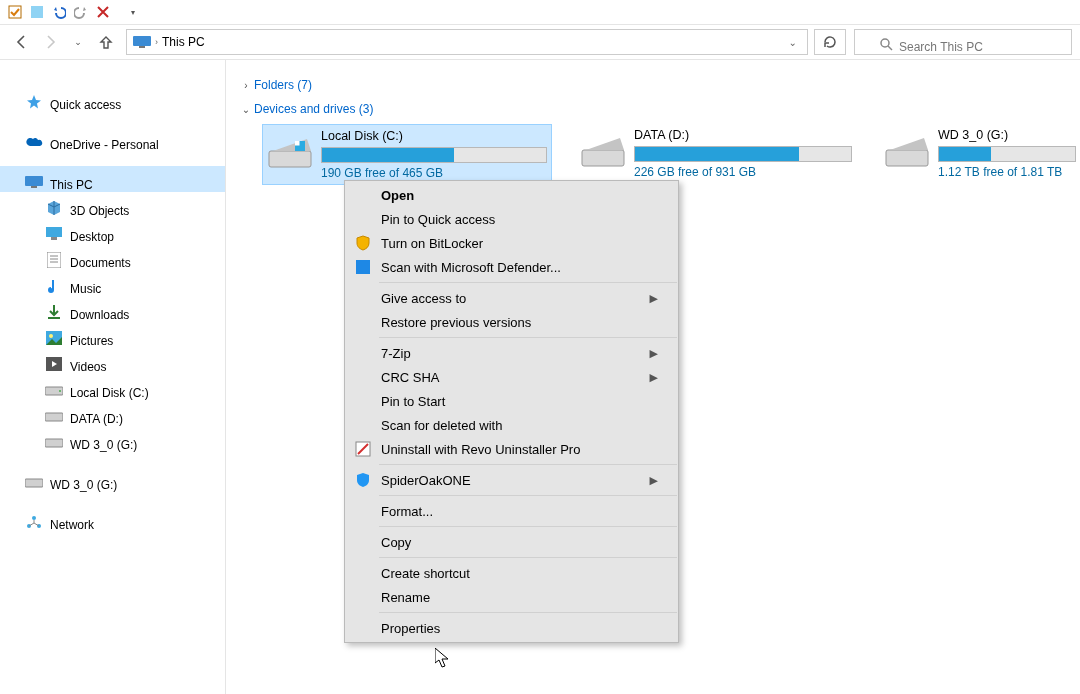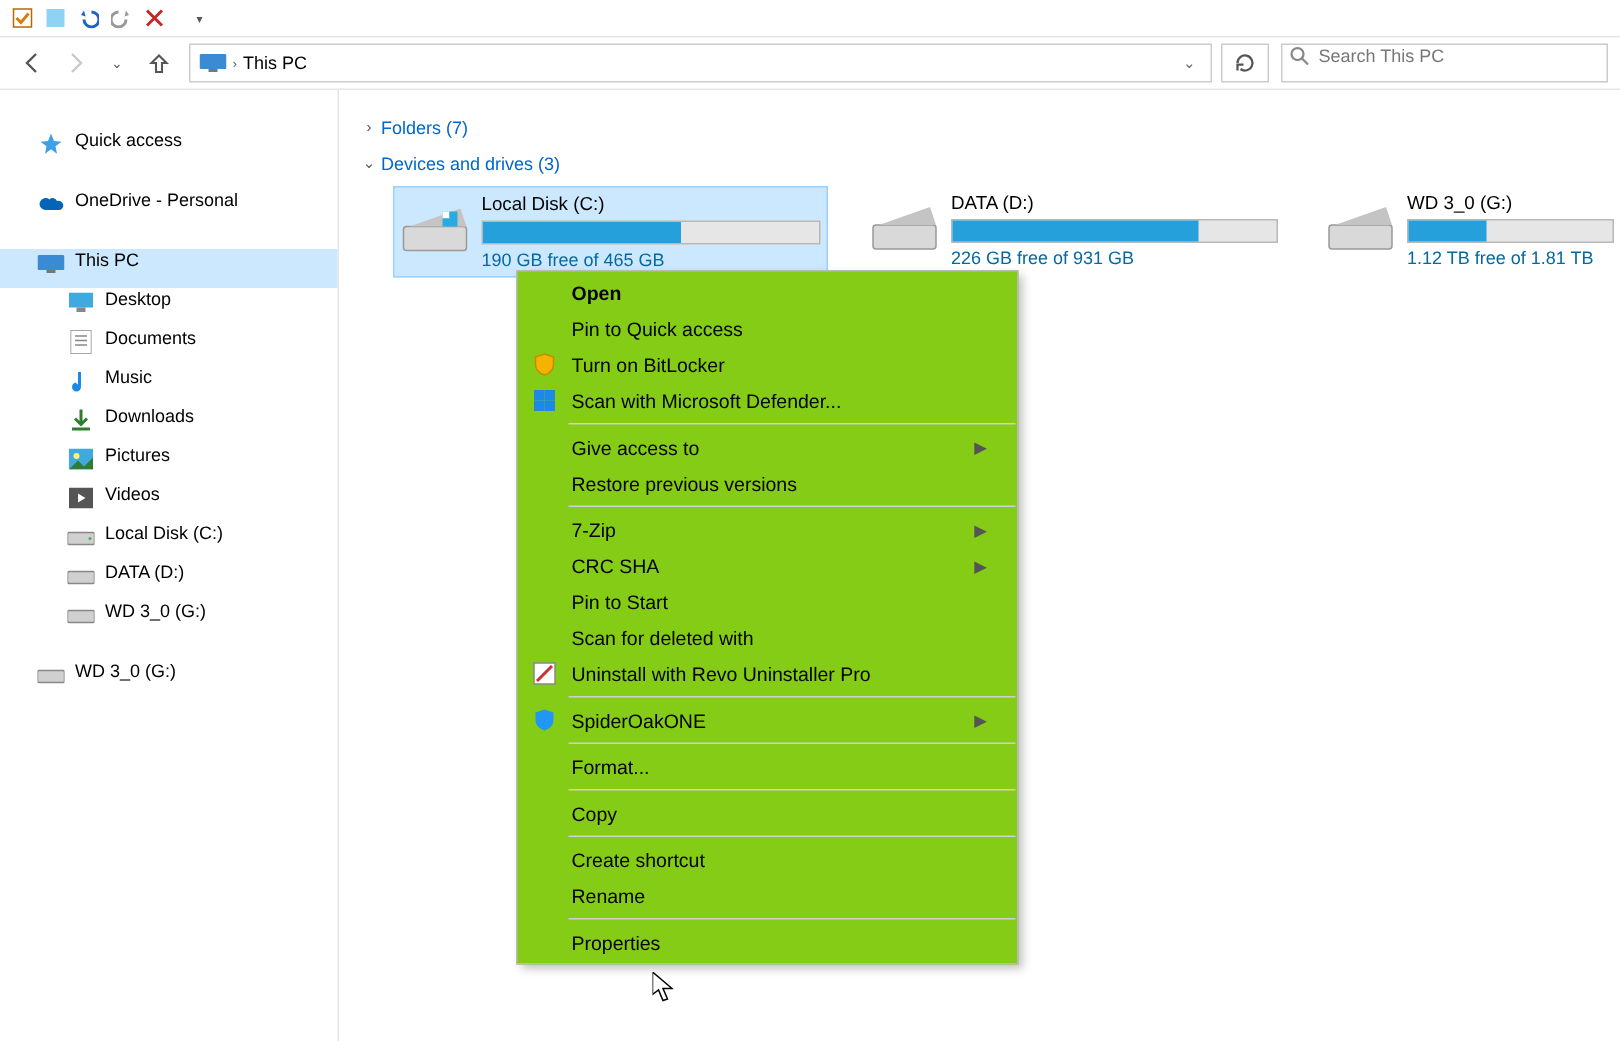--- a/index.html
+++ b/index.html
@@ -13,27 +13,27 @@
 
 .nav{height:36px;display:flex;align-items:center;padding:0 8px;border-top:1px solid #e5e5e5;border-bottom:1px solid #e5e5e5}
 .navbtn{width:28px;height:28px;display:flex;align-items:center;justify-content:center;color:#444}
 .navbtn.disabled{color:#b5b5b5}
 .addr{flex:1;height:26px;border:1px solid #ccc;display:flex;align-items:center;margin:0 6px;padding:0 4px;position:relative}
 .addr .pcicon{width:22px;display:flex;align-items:center;justify-content:center}
 .addr .crumb{padding:0 4px;display:flex;align-items:center}
 .addr .chev{color:#666;font-size:9px;margin-left:2px}
 .addr .dd{margin-left:auto;color:#666;padding:0 6px;font-size:10px}
 .refresh{width:32px;height:26px;border:1px solid #ccc;display:flex;align-items:center;justify-content:center;margin-right:8px}
-.search{width:218px;height:26px;border:1px solid #ccc;display:flex;align-items:flex-start;padding:0 4px;color:#777}
+.search{width:218px;height:26px;border:1px solid #ccc;display:flex;align-items:flex-end;padding:0 24px;color:#777}
 .search span:last-child{margin-left:6px}
 
 
 .body{display:flex;height:634px}
 .side{width:262px;border-right:1px solid #e5e5e5;padding-top:26px}
-.side .item{height:26px;display:flex;align-items:flex-start;padding-left:24px}
+.side .item{height:26px;display:flex;align-items:flex-end;padding-left:24px}
 .side .item .ic{width:20px;height:20px;display:flex;align-items:center;justify-content:center;margin-right:6px}
 .side .item.sub{padding-left:44px}
 .side .item.selected{background:#cce8ff}
 .side .spacer{height:14px}
 
 .main{flex:1;padding:14px 0 0 12px;position:relative}
 .section{display:flex;align-items:center;color:#0066cc;font-size:12px;padding:4px 0;margin-bottom:2px}
 .section .arrow{width:16px;text-align:center;color:#555;font-size:10px}
 .section.collapsed .arrow{transform:none}
 
@@ -41,21 +41,21 @@
 .drive{display:flex;width:290px;padding:4px;align-items:flex-start}
 .drive.sel{background:#cce8ff;border:1px solid #99d1ff}
 .drv-icon{width:46px;height:46px;flex-shrink:0;display:flex;align-items:center;justify-content:center}
 .drv-body{flex:1;margin-left:8px}
 .drv-name{font-size:12.5px;margin-bottom:4px}
 .drv-bar{height:16px;border:1px solid #b8b8b8;background:#e6e6e6;position:relative;margin-bottom:3px}
 .drv-fill{height:100%;background:#26a0da}
 .drv-free{font-size:12px;color:#0369a1}
 
 
-.menu{position:absolute;left:344px;top:180px;width:335px;background:#84cc16;border:1px solid #bababa;box-shadow:3px 3px 6px rgba(0,0,0,0.25);font-size:13px;padding:2px 0}
+.menu{position:absolute;left:344px;top:180px;width:335px;background:#e5e5e5;border:1px solid #bababa;box-shadow:3px 3px 6px rgba(0,0,0,0.25);font-size:13px;padding:2px 0}
 .menu .mi{height:24px;display:flex;align-items:center;padding-left:36px;padding-right:20px;position:relative}
 .menu .mi .mic{position:absolute;left:8px;width:20px;height:20px;display:flex;align-items:center;justify-content:center}
 .menu .mi .sub{margin-left:auto;color:#555;font-size:11px}
 .menu .msep{height:1px;background:#d0d0d0;margin:3px 1px 3px 34px}
 .menu .bold{font-weight:600}
 
 .cursor{position:absolute;left:435px;top:648px;pointer-events:none}
 </style>
 </head>
 <body>
@@ -165,20 +165,29 @@
           <svg width="18" height="14">
             <rect x="0" y="1" width="18" height="10" rx="1" fill="#3b8bd4"></rect>
             <rect x="6" y="11" width="6" height="2" fill="#777"></rect>
           </svg>
         </span>
         <span>This PC</span>
       </div>
 
     <div class="item sub">
         <span class="ic">
+          <svg width="16" height="16">
+            <path d="M8 1l6 3v8l-6 3-6-3V4z" fill="#5aa5da"></path>
+            <path d="M8 1v14M2 4l6 3 6-3" stroke="#2a6ca0" fill="none"></path>
+          </svg>
+        </span>
+        <span>3D Objects</span>
+      </div>
+    <div class="item sub">
+        <span class="ic">
           <svg width="16" height="14">
             <rect x="0" y="0" width="16" height="10" fill="#3fa9e0"></rect>
             <rect x="5" y="10" width="6" height="3" fill="#888"></rect>
           </svg>
         </span>
         <span>Desktop</span>
       </div>
     <div class="item sub">
         <span class="ic">
           <svg width="14" height="16">
@@ -255,20 +264,31 @@
     <div class="spacer"></div>
     <div class="item">
         <span class="ic">
           <svg width="18" height="12">
             <rect x="0" y="3" width="18" height="8" rx="1" fill="#d0d0d0" stroke="#888"></rect>
           </svg>
         </span>
         <span>WD 3_0 (G:)</span>
       </div>
     <div class="spacer"></div>
+    <div class="item">
+        <span class="ic">
+          <svg width="16" height="16">
+            <circle cx="8" cy="4" r="2" fill="#3fa9e0"></circle>
+            <circle cx="3" cy="12" r="2" fill="#3fa9e0"></circle>
+            <circle cx="13" cy="12" r="2" fill="#3fa9e0"></circle>
+            <path d="M8 6v3M8 9L3 12M8 9l5 3" stroke="#888"></path>
+          </svg>
+        </span>
+        <span>Network</span>
+      </div>
   </div>
 
   <div class="main">
     <div class="section collapsed">
         <span class="arrow">›</span>
         <span>Folders (7)</span>
       </div>
     <div class="section">
         <span class="arrow">⌄</span>
         <span>Devices and drives (3)</span>

